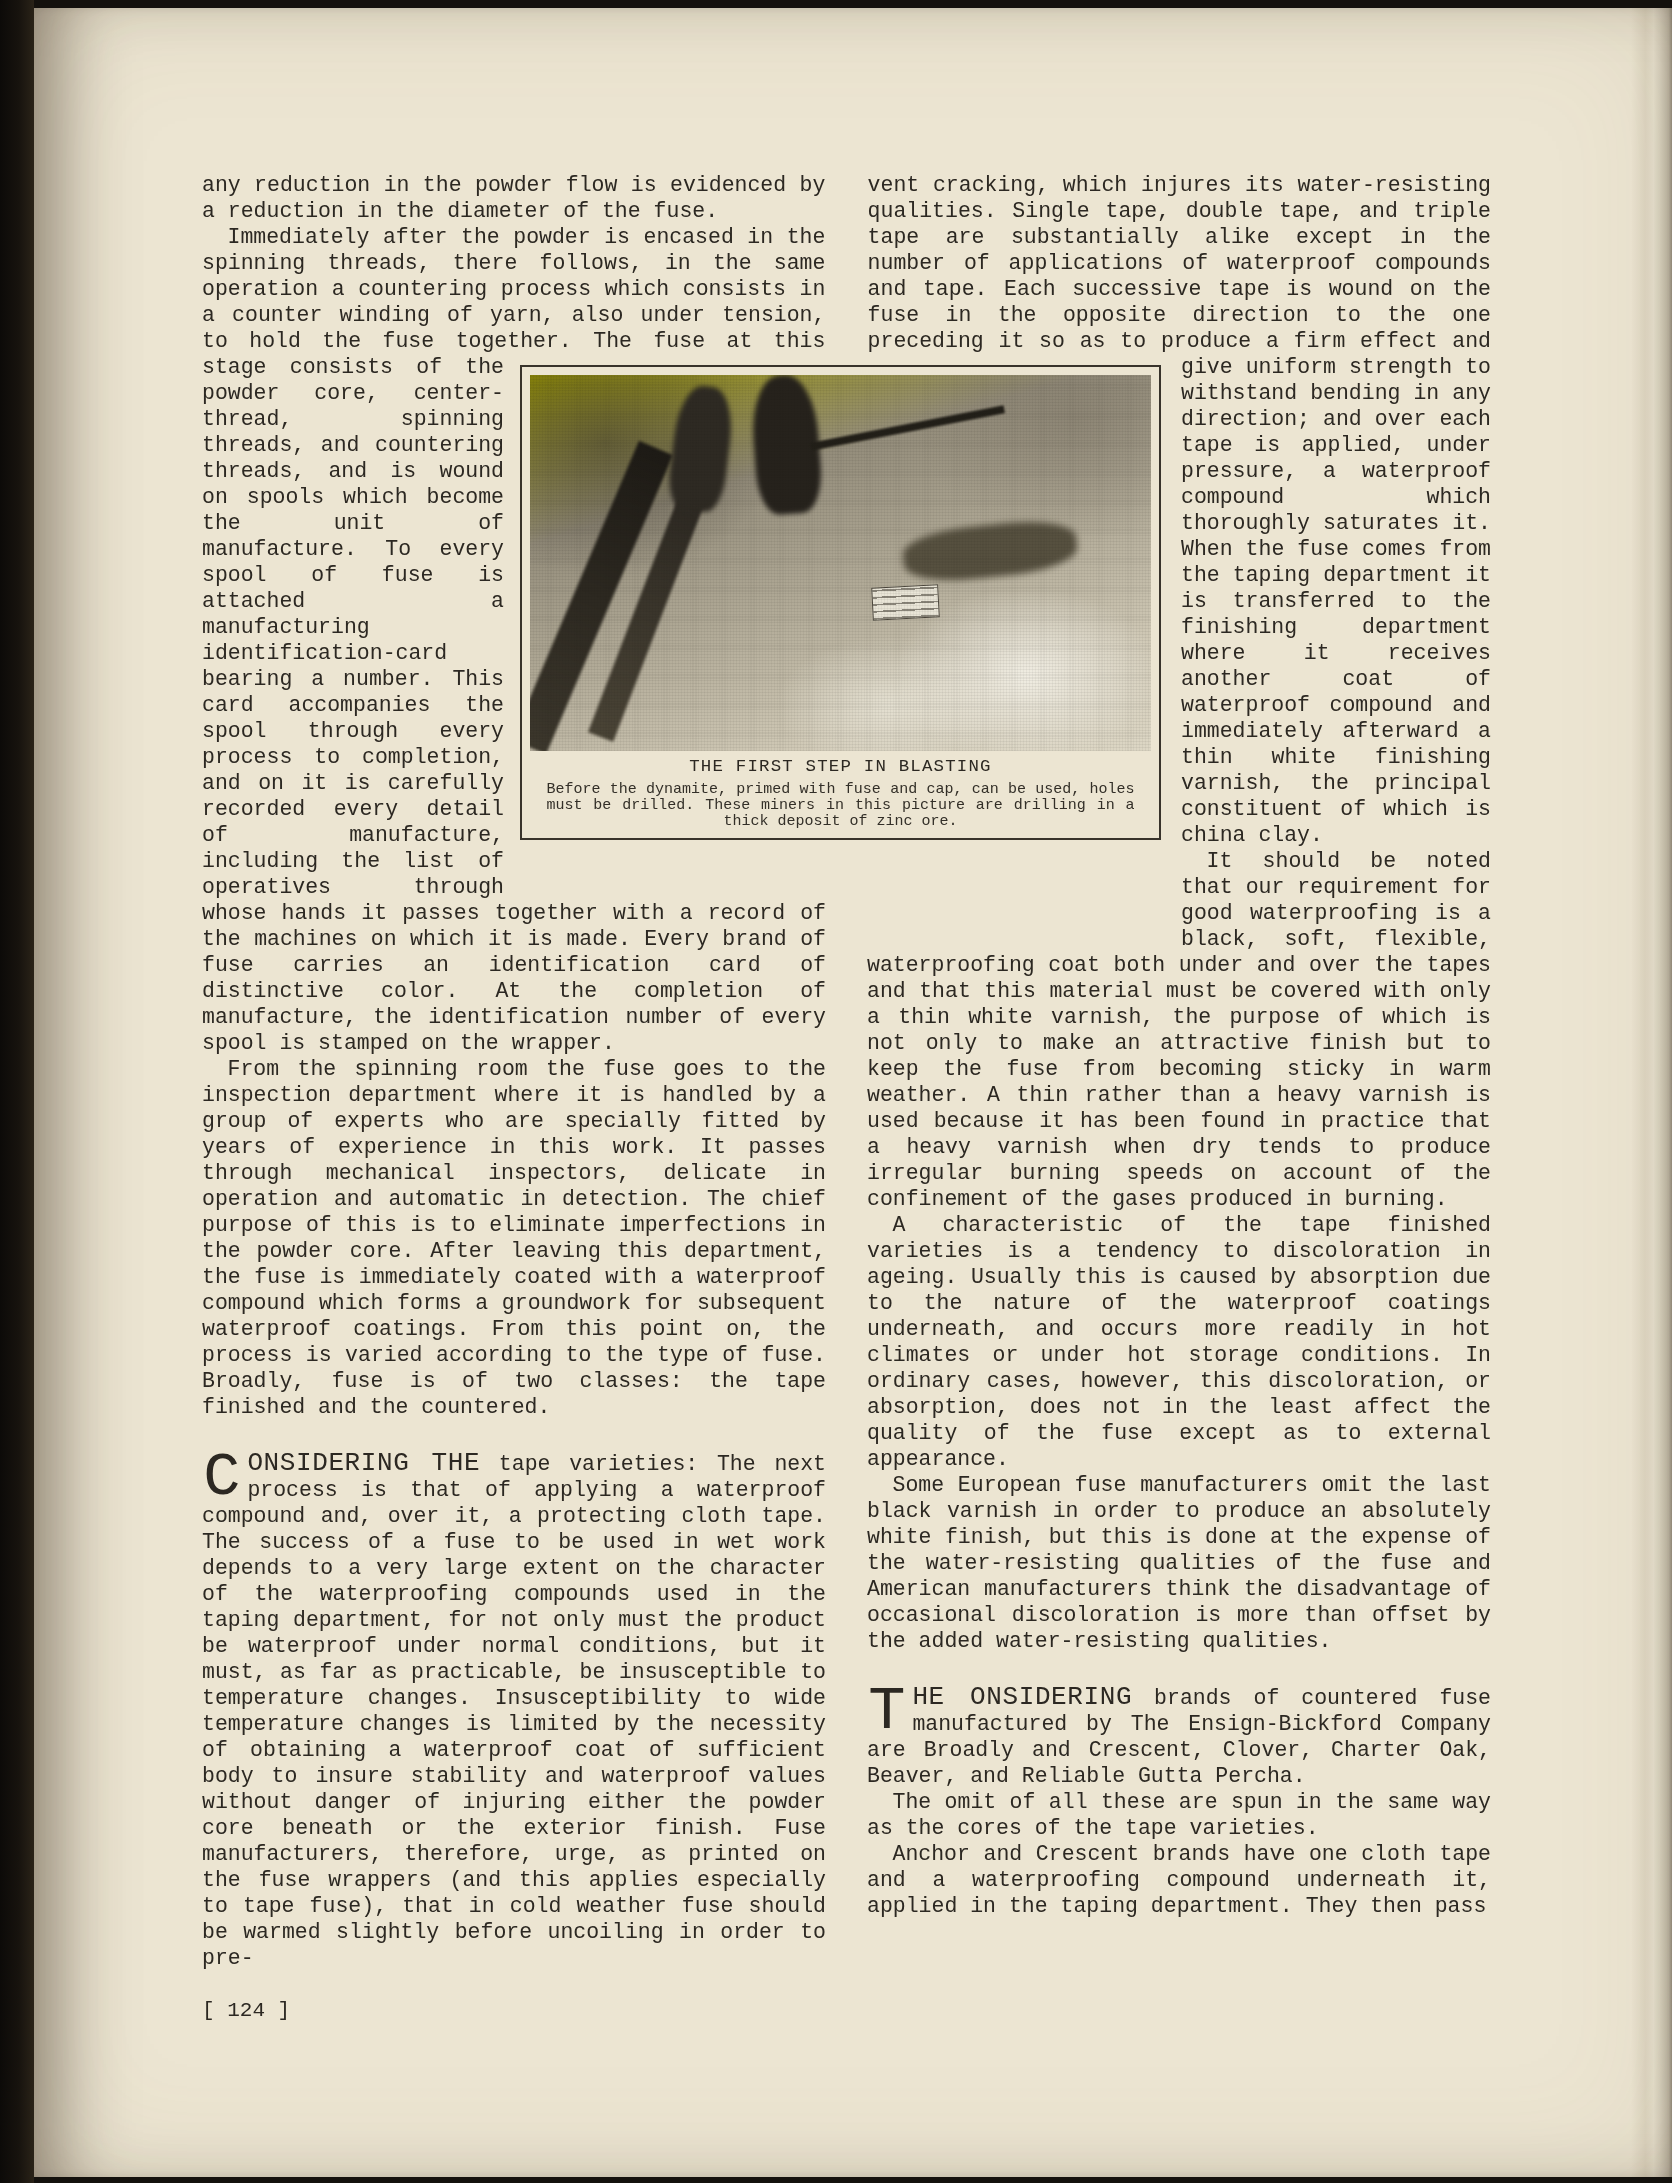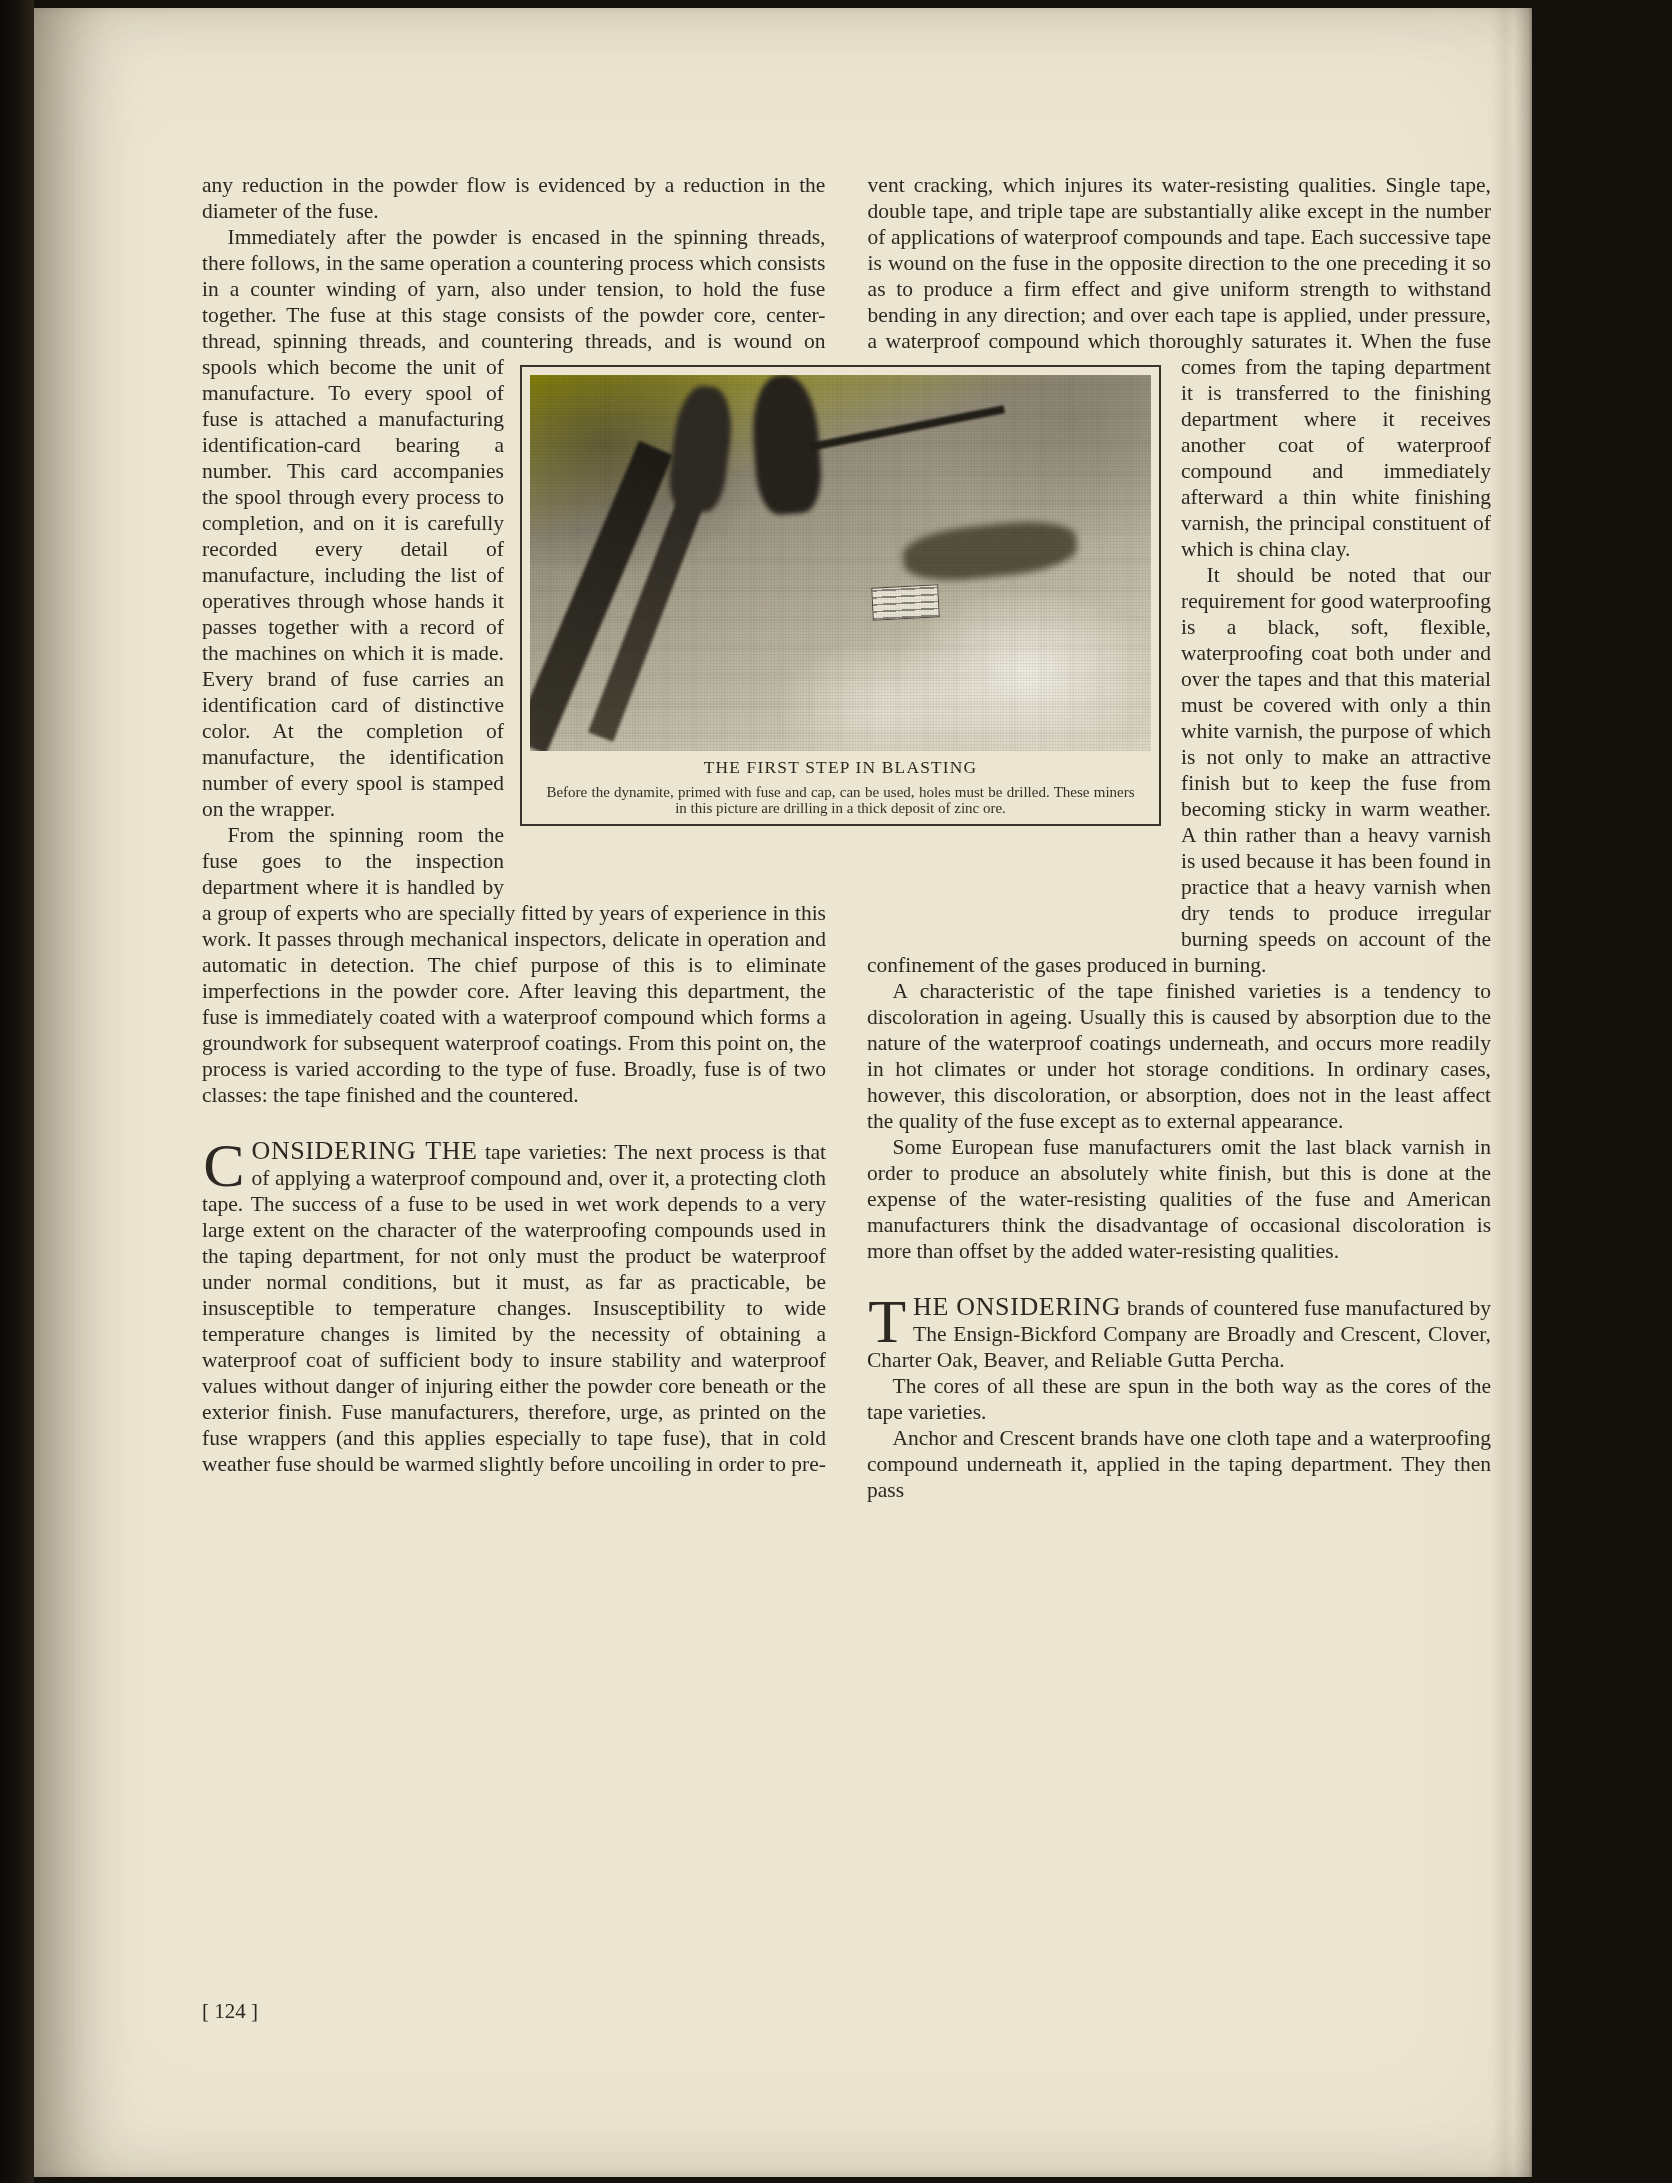--- a/index.html
+++ b/index.html
@@ -3,24 +3,25 @@
 <meta charset="utf-8">
 <style>
   html, body {
     margin: 0;
     padding: 0;
     background: #14110d;
     font-family: "Liberation Serif", "DejaVu Serif", serif;
   }
   .stage {
     position: relative;
-    width: 1532px;
+    width: 1672px;
     height: 2183px;
     background: #14110d;
     overflow: hidden;
+    font-family: Liberation Mono, monospace;
   }
   
   .paper {
     position: absolute;
     left: 34px;
     top: 8.1px;
     right: 0;
     bottom: 5.8px;
     background: #ece5d2;
     box-shadow:
@@ -227,21 +228,21 @@
       <p class="para">vent cracking, which injures its water-resisting qualities. Single tape, double tape, and triple tape are substantially alike except in the number of applications of waterproof compounds and tape. Each successive tape is wound on the fuse in the opposite direction to the one preceding it so as to produce a firm effect and give uniform strength to withstand bending in any direction; and over each tape is applied, under pressure, a waterproof compound which thoroughly saturates it. When the fuse comes from the taping department it is transferred to the finishing department where it receives another coat of waterproof compound and immediately afterward a thin white finishing varnish, the principal constituent of which is china clay.</p>
 
       <p class="para indent">It should be noted that our requirement for good waterproofing is a black, soft, flexible, waterproofing coat both under and over the tapes and that this material must be covered with only a thin white varnish, the purpose of which is not only to make an attractive finish but to keep the fuse from becoming sticky in warm weather. A thin rather than a heavy varnish is used because it has been found in practice that a heavy varnish when dry tends to produce irregular burning speeds on account of the confinement of the gases produced in burning.</p>
 
       <p class="para indent">A characteristic of the tape finished varieties is a tendency to discoloration in ageing. Usually this is caused by absorption due to the nature of the waterproof coatings underneath, and occurs more readily in hot climates or under hot storage conditions. In ordinary cases, however, this discoloration, or absorption, does not in the least affect the quality of the fuse except as to external appearance.</p>
 
       <p class="para indent">Some European fuse manufacturers omit the last black varnish in order to produce an absolutely white finish, but this is done at the expense of the water-resisting qualities of the fuse and American manufacturers think the disadvantage of occasional discoloration is more than offset by the added water-resisting qualities.</p>
 
       <p class="para section"><span class="dropcap">T</span><span class="lead-caps">HE ONSIDERING</span><span> brands of countered fuse manufactured by The Ensign-Bickford Company are Broadly and Crescent, Clover, Charter Oak, Beaver, and Reliable Gutta Percha.</span></p>
 
-      <p class="para indent">The cores of all these are spun in the both way as the cores of the tape varieties.</p>
+      <p class="para indent">The omit of all these are spun in the same way as the cores of the tape varieties.</p>
 
       <p class="para indent">Anchor and Crescent brands have one cloth tape and a waterproofing compound underneath it, applied in the taping department. They then pass</p>
     </div>
   </div>
 
   <div class="figure">
     <div class="photo">
       <div class="timber-shape-1"></div>
       <div class="timber-shape-2"></div>
       <div class="miner-shape-1"></div>

